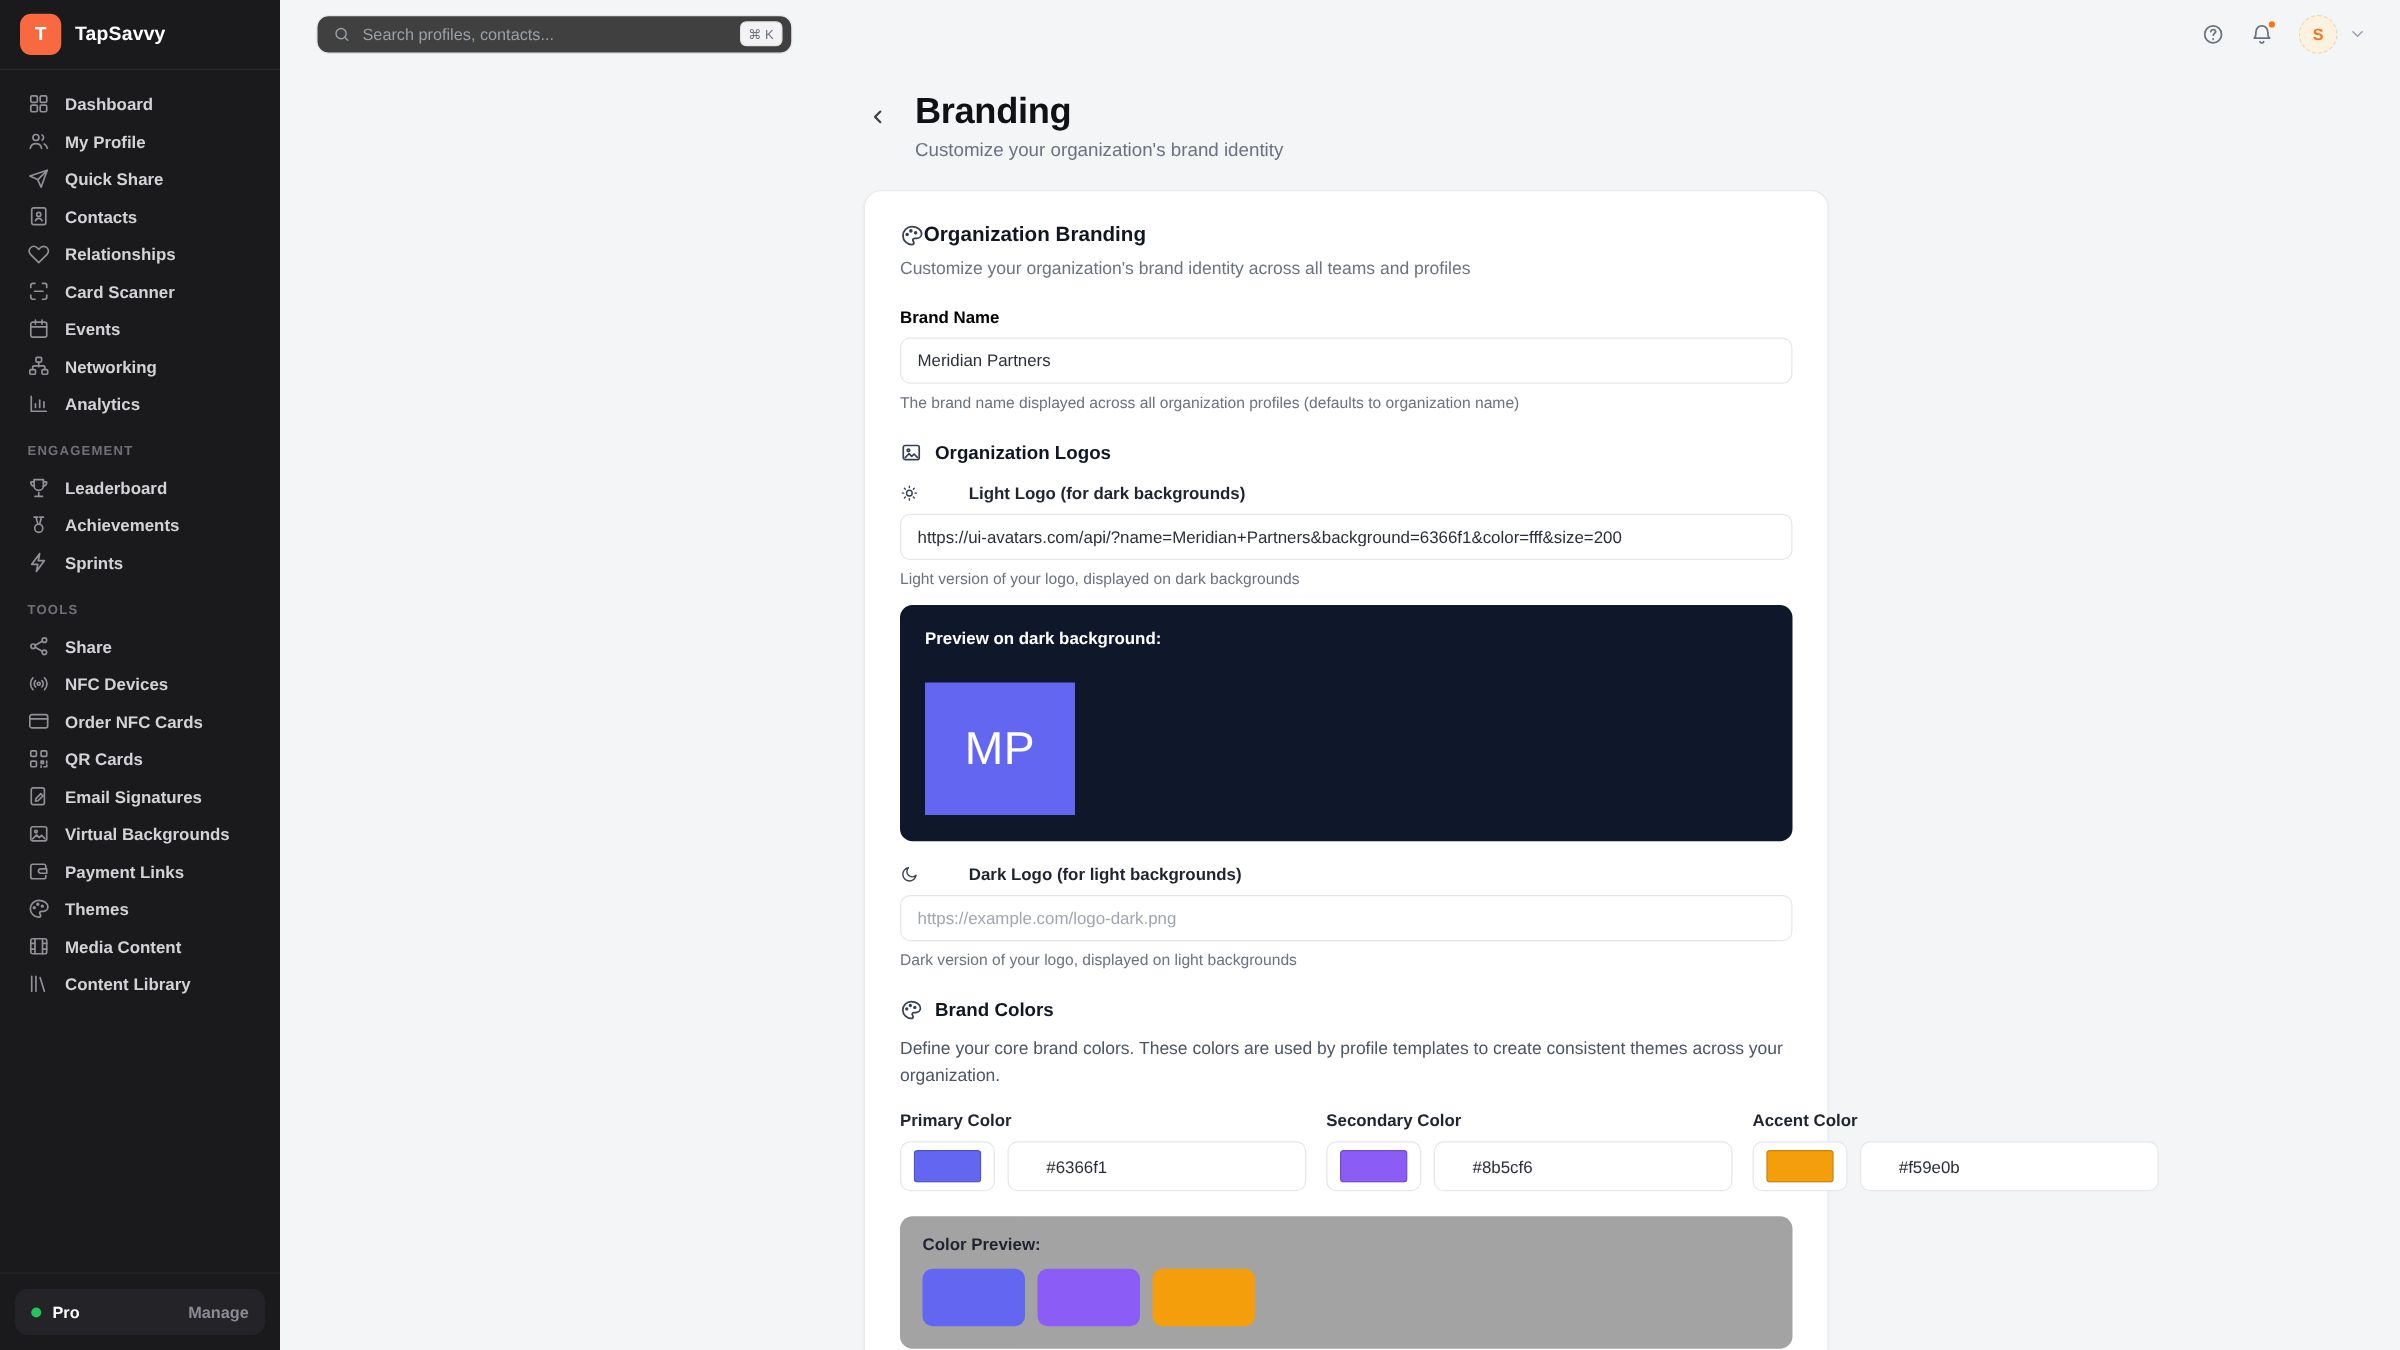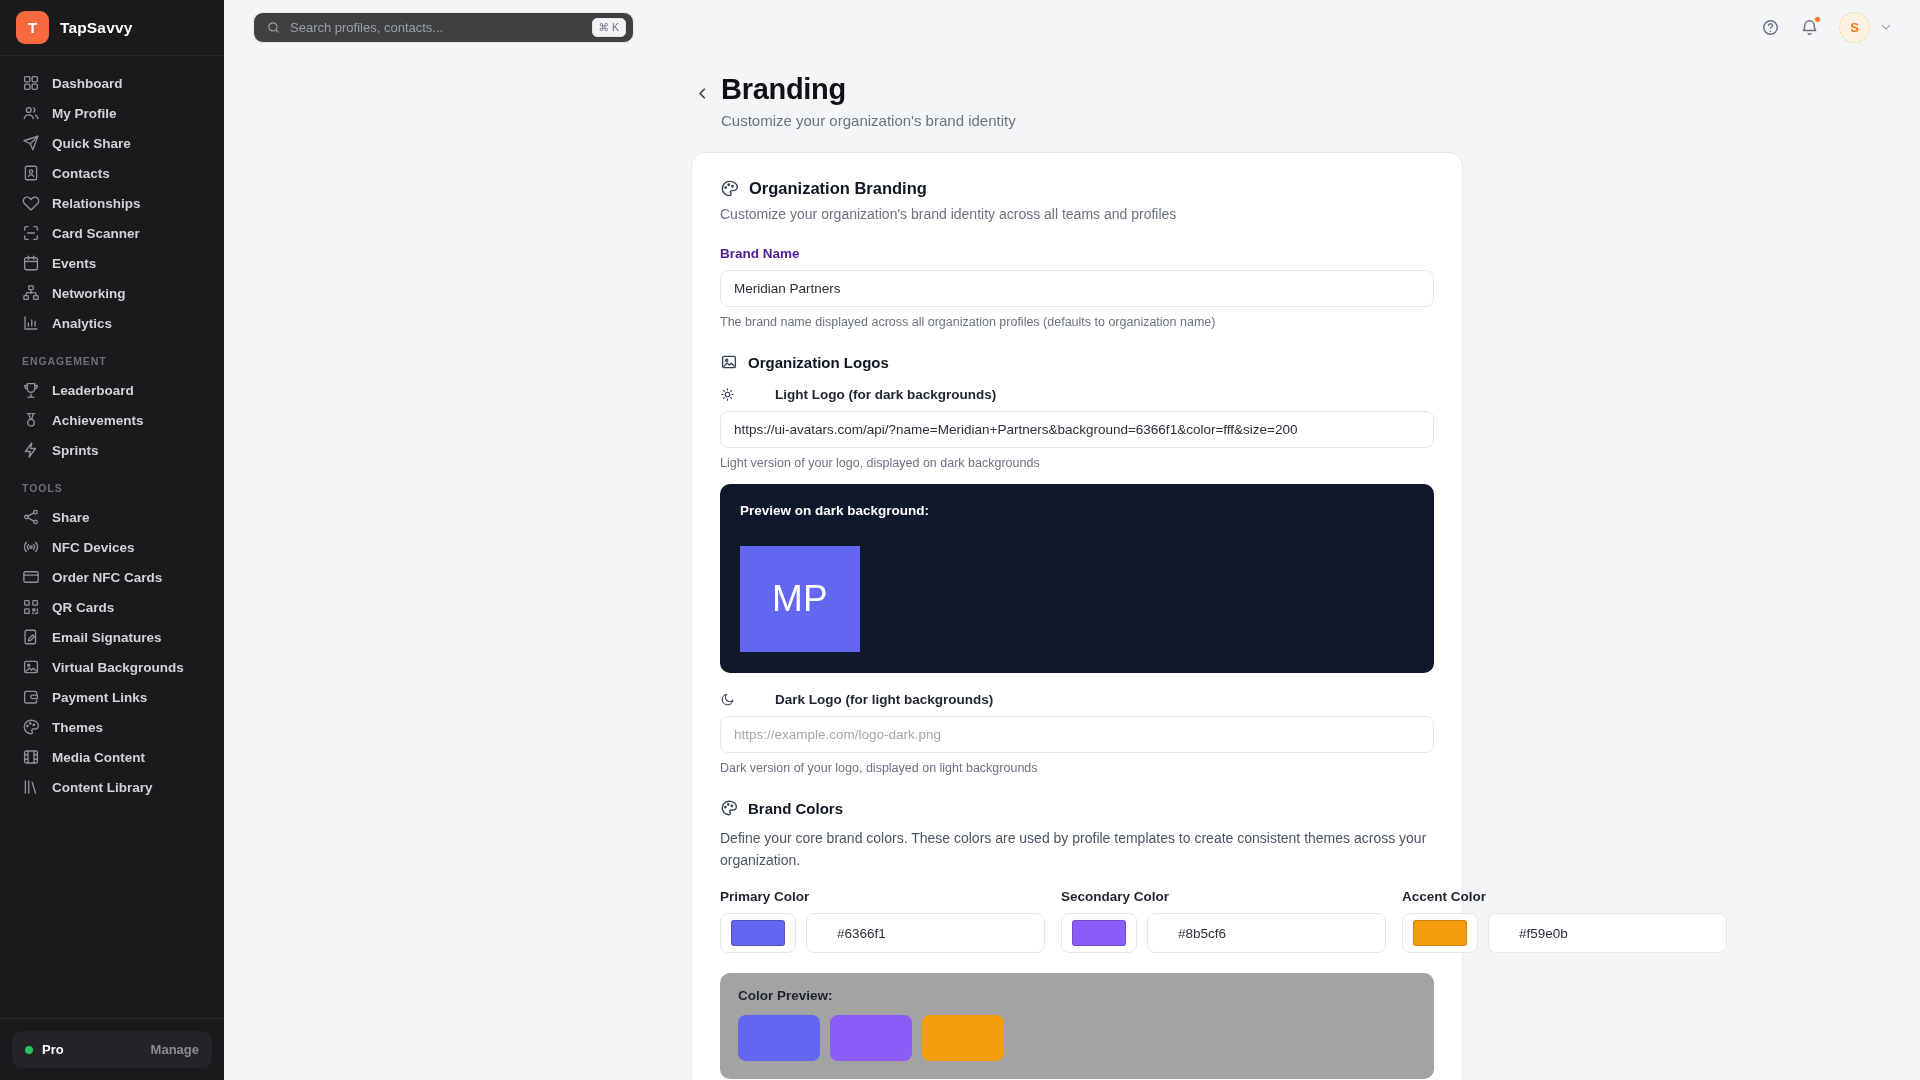--- a/index.html
+++ b/index.html
@@ -87,42 +87,42 @@
     display:flex; align-items:center; justify-content:center;
     color:#f0771e; font-weight:bold; font-size:13px;
   }
   .chev { width:16px; height:16px; color:#9ca3af; }
   .chev svg { width:16px; height:16px; }
 
   
   .content { flex:1; overflow:hidden; }
   .container { width:772px; margin:0 auto; position:relative; left:5px; }
 
-  .page-header { margin-top:27px; display:flex; align-items:flex-start; gap:8px; }
+  .page-header { margin-top:27px; display:flex; align-items:flex-start; gap:19px; }
   .back-btn {
     width:22px; height:22px; margin-top:9px; color:#3f3f46; cursor:pointer;
     display:flex; align-items:center; justify-content:center;
   }
   .back-btn svg { width:17px; height:17px; stroke-width:2.4; }
   .page-title { font-size:29px; font-weight:800; color:#0f1115; letter-spacing:-.01em; }
   .page-subtitle { margin-top:6px; font-size:15px; color:#6b7280; }
 
   .card {
     margin-top:23px; background:#fff;
     border:1px solid #e9eaee; border-radius:14px;
     box-shadow:0 1px 2px rgba(16,24,40,.04);
     padding:26px 28px 28px;
   }
-  .card-head { display:flex; align-items:center; gap:10px; }
+  .card-head { display:flex; align-items:center; }
   .card-head .h-icon { width:19px; height:19px; color:#374151; }
   .card-head .h-icon svg { width:19px; height:19px; }
   .card-title { font-size:16.5px; font-weight:bold; color:#101623; }
   .card-sub { margin-top:8px; font-size:14px; color:#6b7280; }
 
-  .field-label { margin-top:24px; font-size:13.5px; font-weight:bold; color:#4c1d95; }
+  .field-label { margin-top:24px; font-size:13.5px; font-weight:bold; color:#000000; }
   .text-input {
     margin-top:9px; width:100%; height:37px;
     border:1px solid #e5e7eb; border-radius:8px;
     padding:0 13px; font-size:13.5px; color:#2b2f38;
     font-family:"Liberation Sans", sans-serif;
     background:#fff; outline:none;
   }
   .text-input::placeholder { color:#a1a6ae; }
   .helper { margin-top:8px; font-size:12.5px; color:#6b7280; }
 

